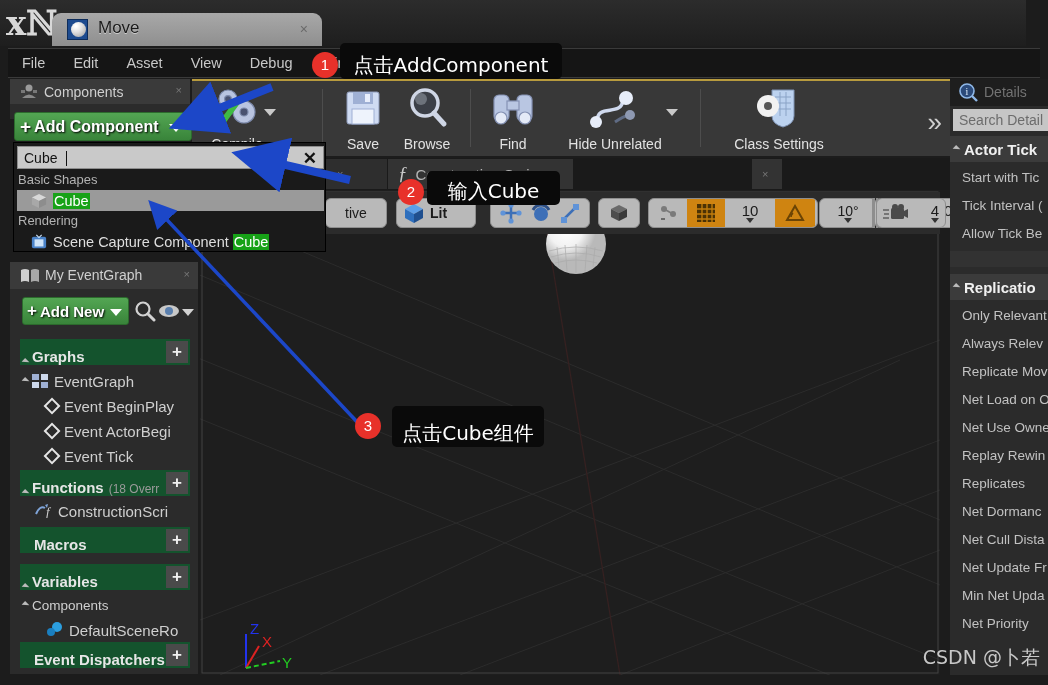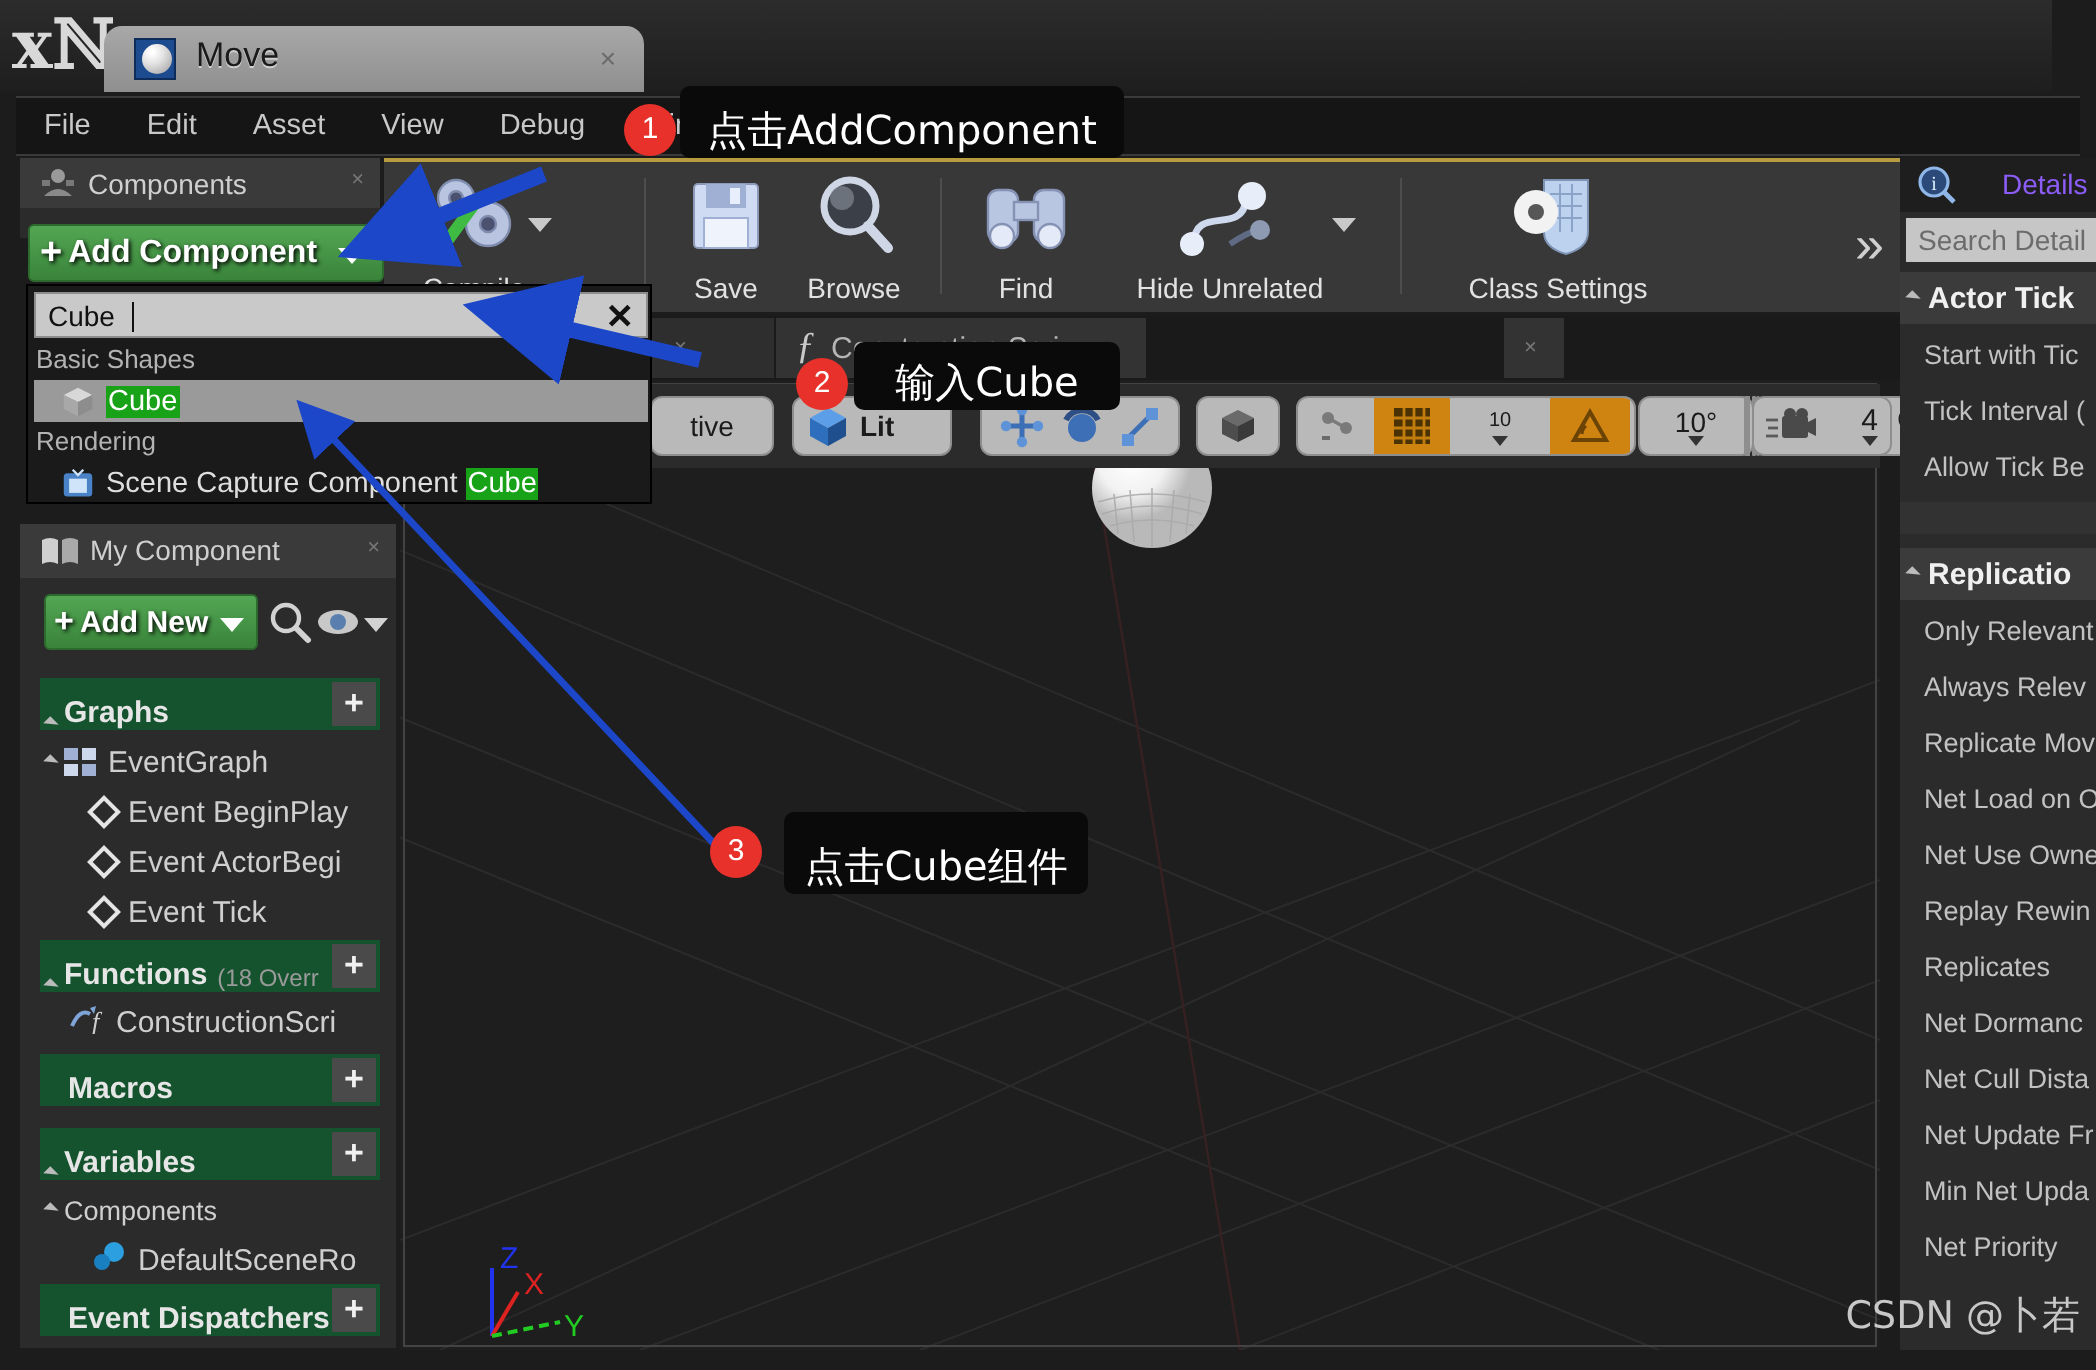--- a/index.html
+++ b/index.html
@@ -102,21 +102,21 @@
   .viewport { position:absolute; left:200px; top:190px; width:740px; height:485px;
      background:#1f1f1f; overflow:hidden; }
   .vp-grid { position:absolute; inset:0; opacity:.85; }
   .vp-toolbar { position:absolute; left:200px; top:192px; width:740px; height:42px;
      background:#2b2b2b; }
   .vbtn { position:absolute; top:6px; height:30px; background:#b9b9b9;
      border:1px solid #8e8e8e; border-radius:6px; display:flex; align-items:center;
      color:#1b1b1b; font-size:14px; }
   .vbtn.grp { background:#b9b9b9; }
   .vseg { height:28px; display:flex; align-items:center; justify-content:center;
-     font-size:10px; color:#1b1b1b; }
+     font-size:15px; color:#1b1b1b; }
   .vseg.on { background:#cf8411; }
   .mini-caret { width:0;height:0;border-left:4px solid transparent;
      border-right:4px solid transparent;border-top:5px solid #333; }
 
   
   .mbp { position:absolute; left:10px; top:262px; width:188px; height:412px;
      background:#2b2b2b; }
   .mbp-tab { position:absolute; left:0; top:0; width:188px; height:27px;
      background:#3a3a3a; }
   .mbp-tab .t { position:absolute; left:35px; top:5px; font-size:14px; color:#cfcfcf; }
@@ -146,21 +146,21 @@
   .itm { position:absolute; left:10px; width:175px; height:26px; display:flex;
      align-items:center; font-size:15px; color:#cfcfcf; }
   .diamond { width:12px; height:12px; border:2px solid #e5e5e5;
      transform:rotate(45deg); margin-right:6px; flex:none;}
 
   
   .details { position:absolute; left:950px; top:79px; width:98px; height:596px;
      background:#2b2b2b; }
   .det-tab { position:absolute; left:0; top:0; width:98px; height:27px;
      background:#1e1e1e; }
-  .det-tab .t { position:absolute; left:34px; top:5px; font-size:14px; color:#8b5cf6;margin-left:17px;}
+  .det-tab .t { position:absolute; left:34px; top:5px; font-size:14px; color:#737373;}
   .det-search { position:absolute; left:3px; top:30px; width:110px; height:22px;
      background:#c6c6c6; }
   .det-search .ph { position:absolute; left:6px; top:3px; font-size:14px; color:#6c6c6c;}
   .det-head { position:absolute; left:0; width:98px; height:26px; background:#3b3b3b;
      display:flex; align-items:center; }
   .det-head .tri { width:0;height:0;border-top:6px solid #bbb;
      border-left:5px solid transparent; margin-left:4px; margin-right:5px;
      transform:rotate(-45deg);}
   .det-head .nm { font-size:15px; color:#f0f0f0; font-weight:bold; white-space:nowrap;}
   .det-row { position:absolute; left:0; width:98px; height:26px; display:flex;
@@ -504,21 +504,21 @@
       <span class="mini-caret"></span>
     </span>
   </div>
 
   <div class="mbp">
     <div class="mbp-tab">
       <svg style="position:absolute;left:10px;top:5px;" width="20" height="17" viewBox="0 0 20 17">
         <path d="M1 3 q4 -2 8 0 v12 q-4 -2 -8 0 z" fill="#cfcfcf"></path>
         <path d="M19 3 q-4 -2 -8 0 v12 q4 -2 8 0 z" fill="#a9a9a9"></path>
       </svg>
-      <div class="t">My Component</div>
+      <div class="t">My EventGraph</div>
       <div class="x">×</div>
     </div>
 
     <div class="addnew">
       <span class="plus">+</span>
       <span class="lbl">Add New</span>
       <span class="caret"></span>
     </div>
     <svg style="position:absolute;left:124px;top:38px;" width="22" height="22" viewBox="0 0 22 22">
       <circle cx="9" cy="9" r="6.5" fill="#2b2b2b" stroke="#d2d2d2" stroke-width="2.2"></circle>

